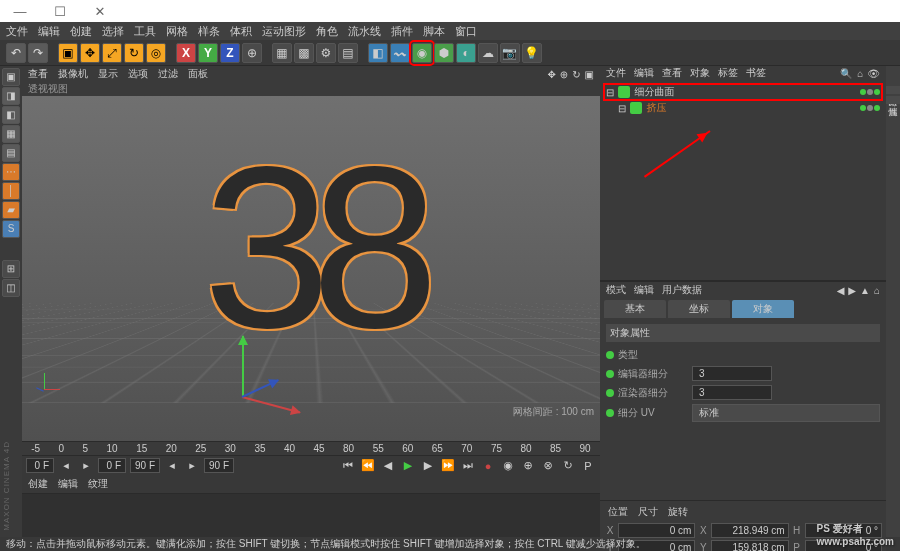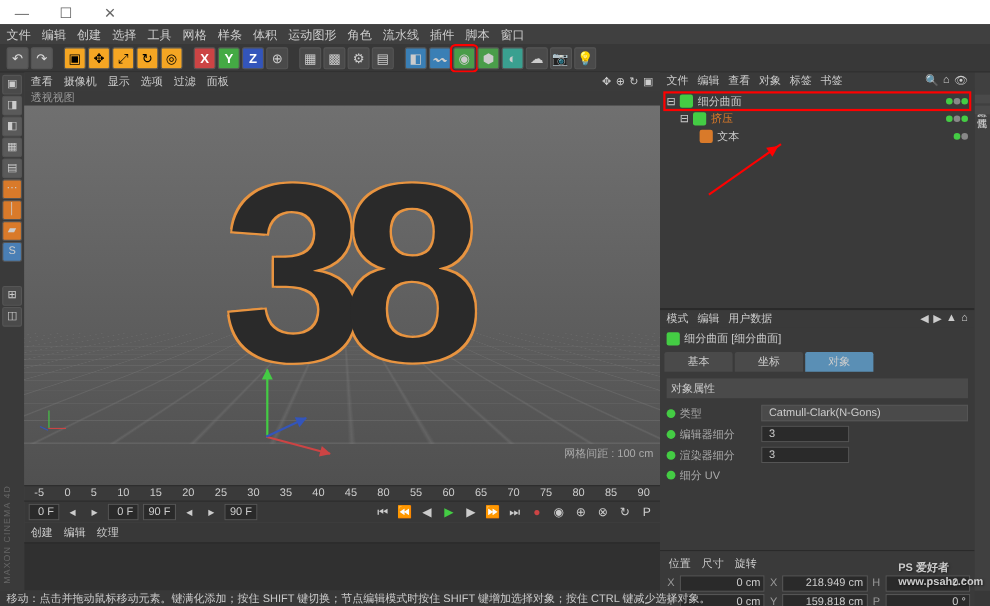--- a/index.html
+++ b/index.html
@@ -30,21 +30,21 @@
 .ltbtn.blue{background:#4a7fb5}
 .viewport-area{flex:1;display:flex;flex-direction:column;background:#4a4a4a}
 .vp-menubar{height:16px;background:#3a3a3a;display:flex;align-items:center;padding:0 6px;gap:10px;justify-content:space-between}
 .vp-menubar .left{display:flex;gap:10px}
 .vp-menubar .right{display:flex;gap:4px}
 .vp-label{height:14px;background:#3a3a3a;padding-left:6px;font-size:10px;color:#999}
 .viewport{flex:1;background:linear-gradient(180deg,#707070 0%,#606060 50%,#505050 100%);position:relative;overflow:hidden}
 .grid{position:absolute;left:0;right:0;top:60%;bottom:0;perspective:400px}
 .gridinner{position:absolute;width:200%;height:300px;left:-50%;transform:rotateX(75deg);transform-origin:top center;
 background-image:repeating-linear-gradient(0deg,rgba(120,120,120,.4) 0,rgba(120,120,120,.4) 1px,transparent 1px,transparent 20px),repeating-linear-gradient(90deg,rgba(120,120,120,.4) 0,rgba(120,120,120,.4) 1px,transparent 1px,transparent 20px)}
-.number38{position:absolute;left:50%;top:50%;transform:translate(-50%,-58%);font-size:230px;font-weight:700;color:#2a2a2a;font-family:Arial,sans-serif;letter-spacing:-20px;
+.number38{position:absolute;left:50%;top:50%;transform:translate(-50%,-58%);font-size:230px;font-weight:400;color:#2a2a2a;font-family:Arial,sans-serif;letter-spacing:-20px;
 text-shadow:2px 2px 0 #e89440,-2px -2px 0 #e89440,2px -2px 0 #e89440,-2px 2px 0 #e89440;
 background-image:repeating-linear-gradient(0deg,#222 0,#222 2px,#333 2px,#333 4px),repeating-linear-gradient(90deg,#222 0,#222 2px,#333 2px,#333 4px);
 -webkit-background-clip:text;background-clip:text}
 .gizmo{position:absolute;left:180px;top:280px;width:80px;height:80px}
 .gizmo .arrow-y{position:absolute;left:40px;top:-40px;width:2px;height:60px;background:#4c4}
 .gizmo .arrow-y::after{content:"";position:absolute;top:-6px;left:-4px;border:5px solid transparent;border-bottom:10px solid #4c4}
 .gizmo .arrow-x{position:absolute;left:40px;top:20px;width:60px;height:2px;background:#c44;transform:rotate(15deg);transform-origin:left}
 .gizmo .arrow-x::after{content:"";position:absolute;right:-6px;top:-4px;border:5px solid transparent;border-left:10px solid #c44}
 .gizmo .arrow-z{position:absolute;left:40px;top:20px;width:40px;height:2px;background:#35b;transform:rotate(-25deg);transform-origin:left}
 .gizmo .arrow-z::after{content:"";position:absolute;right:-6px;top:-4px;border:5px solid transparent;border-left:10px solid #35b}
@@ -89,21 +89,21 @@
 .attr-row .lbl{width:70px;color:#aaa}
 .attr-row .ci{width:8px;height:8px;border-radius:50%;background:#4c4}
 .attr-row .val{background:#2a2a2a;border:1px solid #555;padding:1px 6px;min-width:80px}
 .attr-row .sel{background:#4a4a4a;border:1px solid #555;padding:1px 6px;flex:1}
 .coord-panel{background:#3a3a3a;border-top:1px solid #2a2a2a;padding:2px}
 .coord-tabs{display:flex;gap:10px;padding:2px 6px;font-size:10px;color:#999}
 .coord-grid{display:grid;grid-template-columns:12px 1fr 12px 1fr 12px 1fr;gap:2px;padding:2px;font-size:9px;align-items:center}
 .coord-grid .cl{text-align:center;color:#999}
 .coord-grid .cv{background:#2a2a2a;border:1px solid #555;padding:1px 3px;text-align:right}
 .statusbar{height:14px;background:#383838;display:flex;align-items:center;padding:0 6px;font-size:9px;color:#888;justify-content:space-between}
-.watermark{position:absolute;right:6px;bottom:16px;font-size:16px;color:rgba(255,255,255,0.6);font-weight:bold;text-shadow:1px 1px 2px rgba(0,0,0,0.5)}
+.watermark{position:absolute;right:6px;bottom:4px;font-size:16px;color:rgba(255,255,255,0.6);font-weight:bold;text-shadow:1px 1px 2px rgba(0,0,0,0.5)}
 .watermark .url{font-size:10px;display:block}
 .brand{position:absolute;left:2px;bottom:20px;writing-mode:vertical-rl;transform:rotate(180deg);font-size:8px;color:#666;letter-spacing:1px}
 </style>
 </head>
 <body>
 
 <div class="titlebar">
   <div class="winbtns">
     <span>—</span>
     <span>☐</span>
@@ -296,75 +296,62 @@
         <div class="obj-row" style="padding-left:14px">
           <span>⊟</span>
             <span class="obj-icon"></span>
           <span style="color:#d97a2a">挤压</span>
           <span class="dots">
               <span class="dot g"></span>
               <span class="dot gr"></span>
               <span class="dot g"></span>
             </span>
         </div>
-        <div class="obj-row" style="padding-left:28px">
-          <span></span>
-            <span class="obj-icon txt"></span>
-          <span>文本</span>
-          <span class="dots">
-              <span class="dot g"></span>
-              <span class="dot gr"></span>
-            </span>
-        </div>
         <div class="red-arrow"></div>
       </div>
 
       <div class="attr-panel">
         <div class="attr-menubar">
           <div style="display:flex;gap:8px">
             <span>模式</span>
             <span>编辑</span>
             <span>用户数据</span>
           </div>
           <div class="right">
             <span>◀</span>
             <span>▶</span>
             <span>▲</span>
             <span>⌂</span>
           </div>
         </div>
-        <div class="attr-title">
-          <span class="obj-icon"></span>
-          <span>细分曲面 [细分曲面]</span>
-        </div>
         <div class="attr-tabs">
           <span class="attr-tab">基本</span>
           <span class="attr-tab">坐标</span>
           <span class="attr-tab active">对象</span>
         </div>
         <div class="attr-section">
           <div class="hdr">对象属性</div>
           <div class="attr-row">
             <span class="ci"></span>
               <span class="lbl">类型</span>
-            <span class="sel">Catmull-Clark(N-Gons)</span>
           </div>
           <div class="attr-row">
             <span class="ci"></span>
               <span class="lbl">编辑器细分</span>
             <span class="val">3</span>
           </div>
           <div class="attr-row">
             <span class="ci"></span>
               <span class="lbl">渲染器细分</span>
             <span class="val">3</span>
           </div>
           <div class="attr-row">
             <span class="ci"></span>
               <span class="lbl">细分 UV</span>
+            <span class="sel">标准</span>
           </div>
         </div>
       </div>
 
       <div class="coord-panel">
         <div class="coord-tabs">
           <span>位置</span>
           <span>尺寸</span>
           <span>旋转</span>
         </div>

